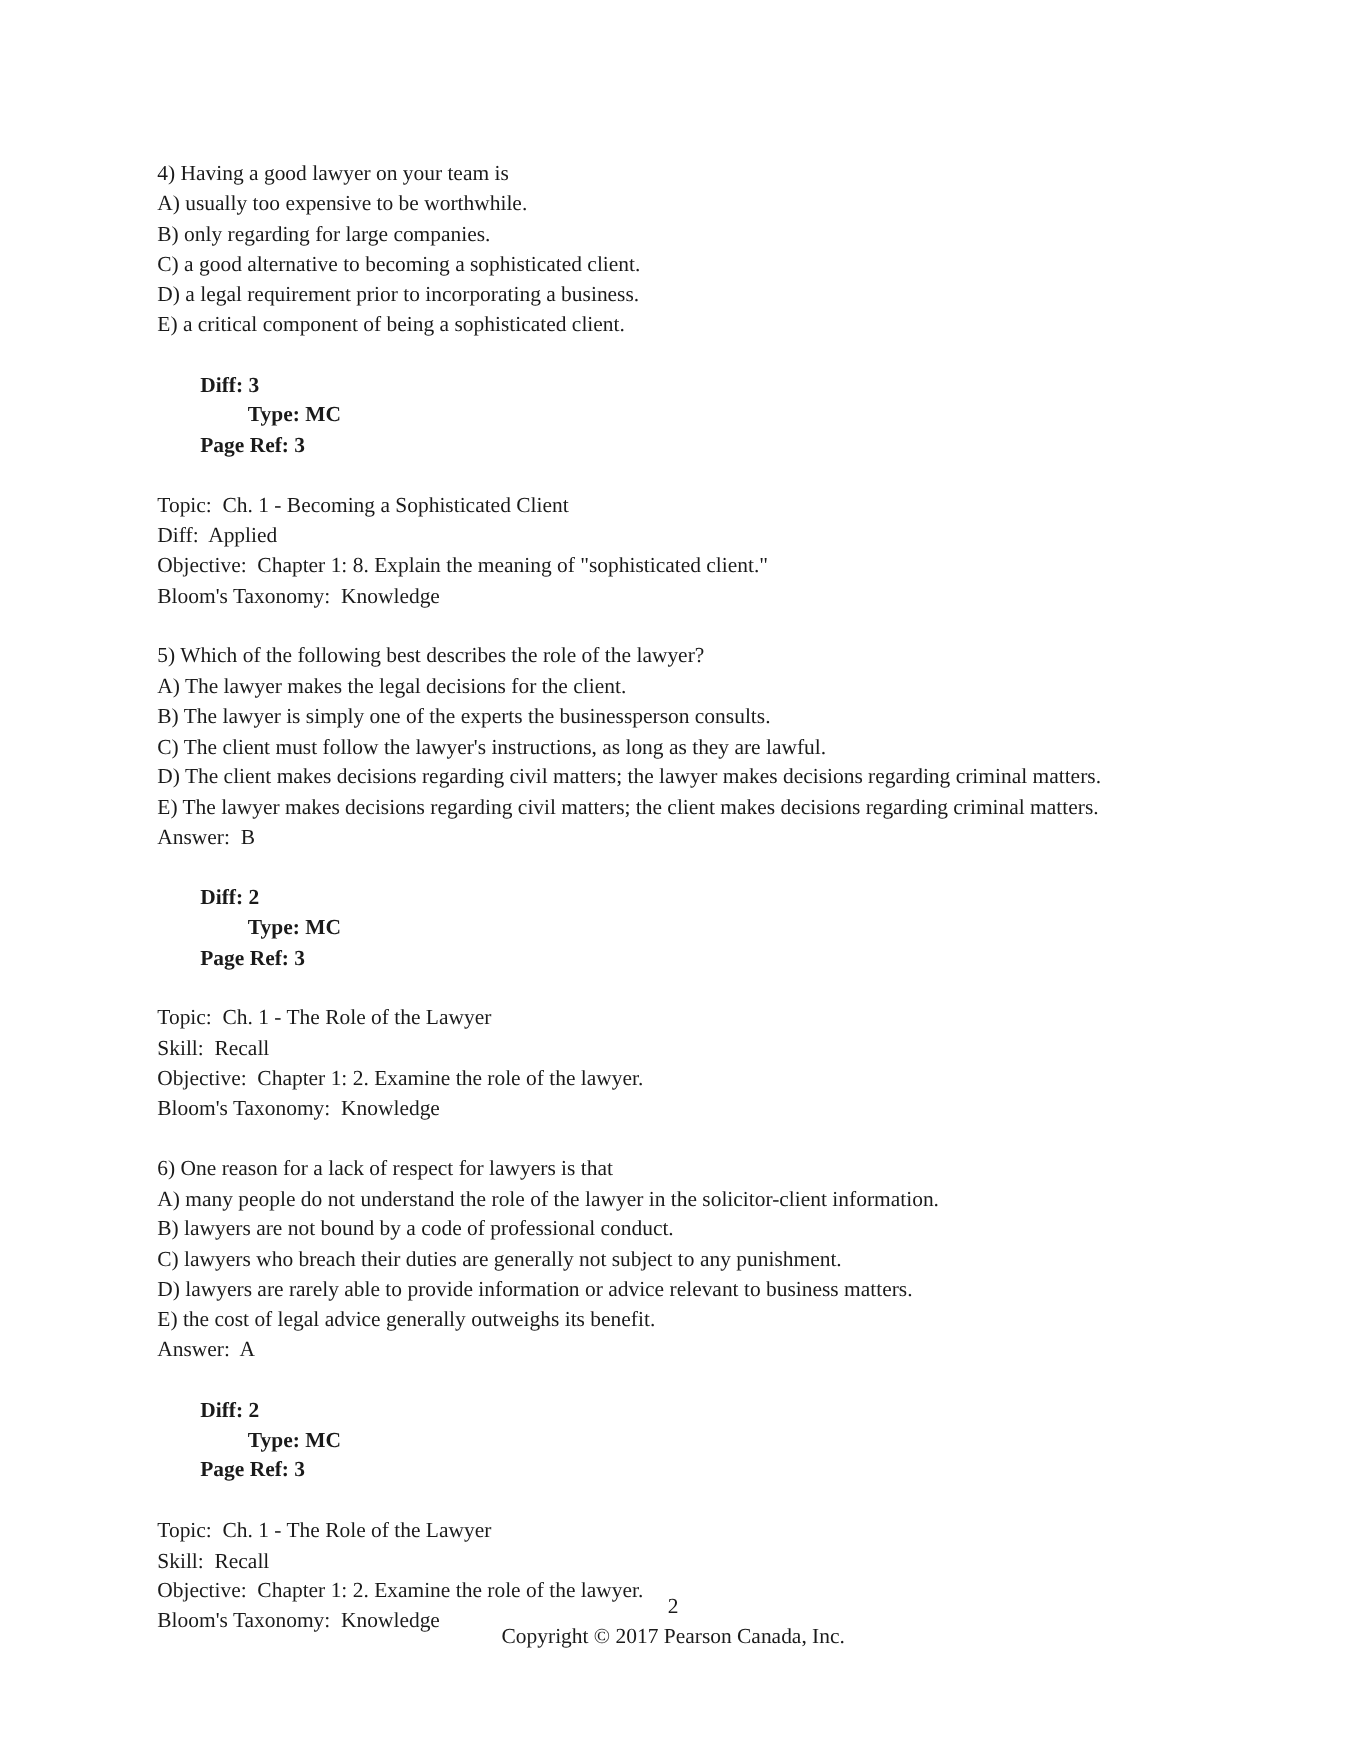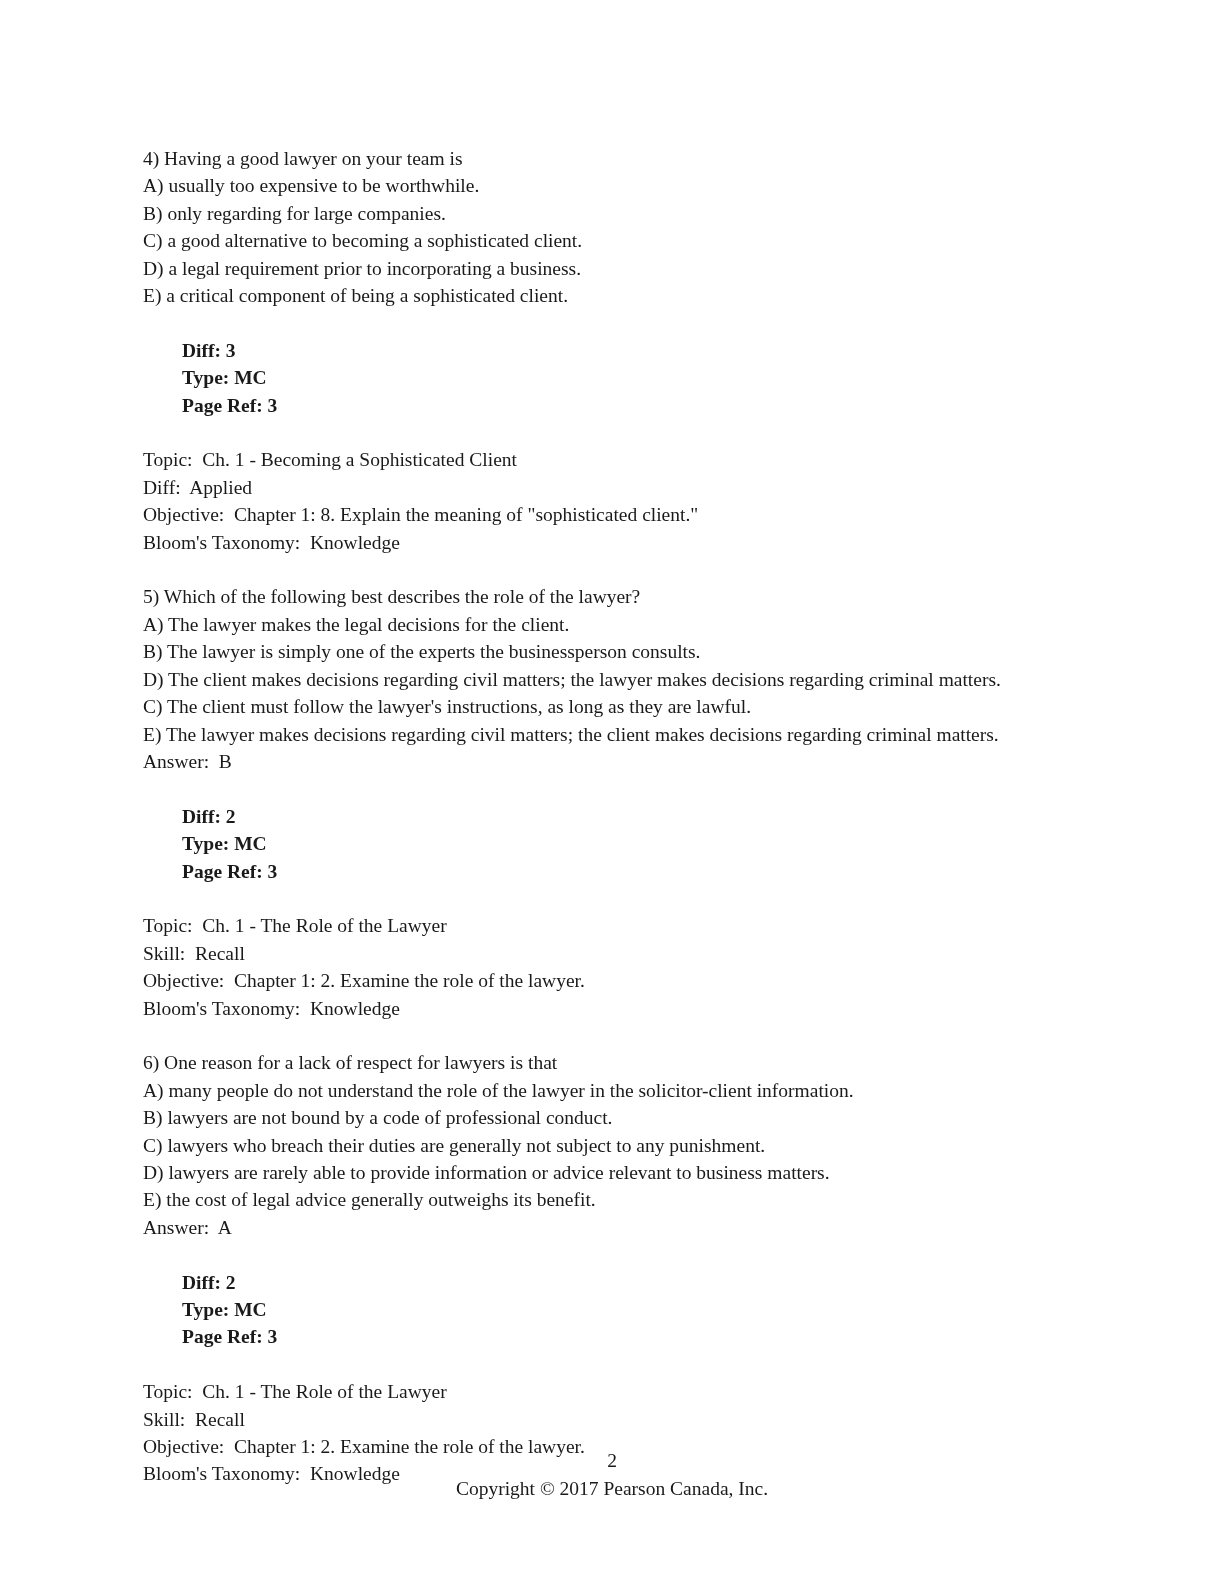--- a/index.html
+++ b/index.html
@@ -30,21 +30,21 @@
   .line {
     white-space: pre-wrap;
   }
   .meta-line span {
     display: inline-block;
     white-space: pre;
     vertical-align: top;
     font-weight: bold;
   }
   .meta-diff { min-width: 104px; }
-  .meta-type { min-width: 128px; }
+  .meta-type { min-width: 128px; text-align: right; }
   .footer {
     position: absolute;
     left: 0;
     right: 0;
     bottom: 82px;
     text-align: center;
   }
   .footer .line {
     white-space: pre;
   }
@@ -70,22 +70,22 @@
       <div class="line">Topic:  Ch. 1 - Becoming a Sophisticated Client</div>
       <div class="line">Diff:  Applied</div>
       <div class="line">Objective:  Chapter 1: 8. Explain the meaning of "sophisticated client."</div>
       <div class="line">Bloom's Taxonomy:  Knowledge</div>
     </section>
 
     <section class="question">
       <div class="line">5) Which of the following best describes the role of the lawyer?</div>
       <div class="line">A) The lawyer makes the legal decisions for the client.</div>
       <div class="line">B) The lawyer is simply one of the experts the businessperson consults.</div>
+      <div class="line">C) The client must follow the lawyer's instructions, as long as they are lawful.</div>
       <div class="line">D) The client makes decisions regarding civil matters; the lawyer makes decisions regarding criminal matters.</div>
-      <div class="line">C) The client must follow the lawyer's instructions, as long as they are lawful.</div>
       <div class="line">E) The lawyer makes decisions regarding civil matters; the client makes decisions regarding criminal matters.</div>
       <div class="line">Answer:  B</div>
       <div class="line meta-line">
         <span class="meta-diff">Diff: 2</span>
         <span class="meta-type">Type: MC</span>
         <span class="meta-pageref">Page Ref: 3</span>
       </div>
       <div class="line">Topic:  Ch. 1 - The Role of the Lawyer</div>
       <div class="line">Skill:  Recall</div>
       <div class="line">Objective:  Chapter 1: 2. Examine the role of the lawyer.</div>

